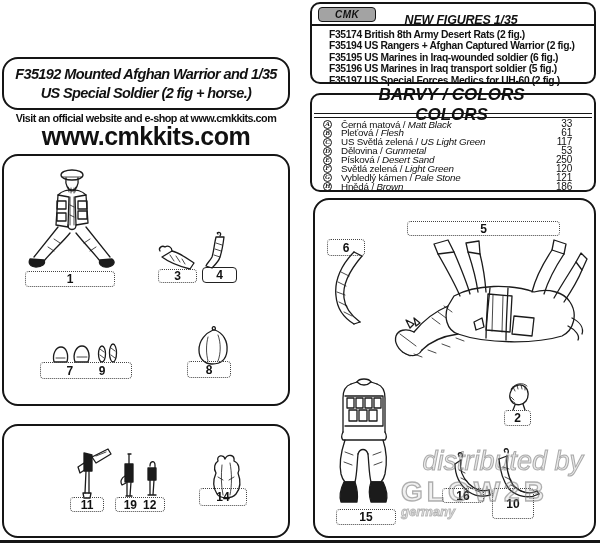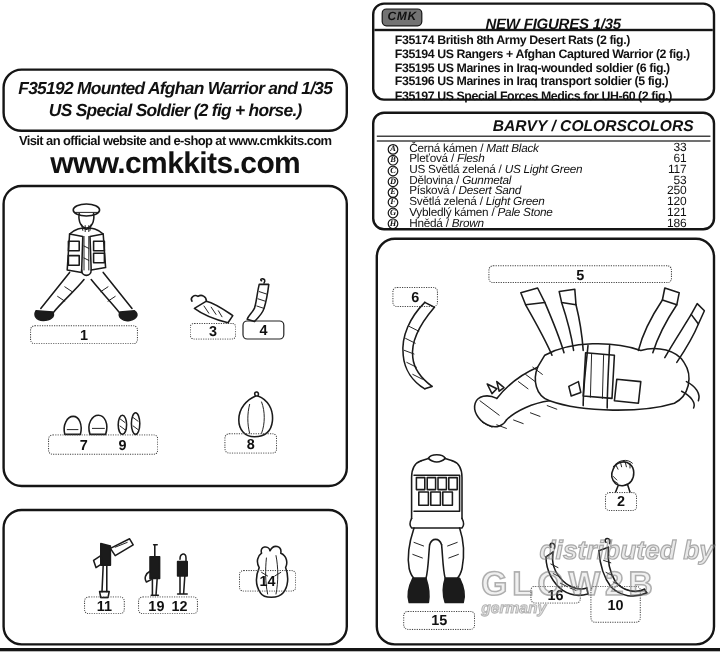--- a/index.html
+++ b/index.html
@@ -14,27 +14,27 @@
   #title-box{left:2px;top:57px;width:288px;height:53px;display:flex;flex-direction:column;justify-content:center;align-items:center;}
   .title-line{font-weight:bold;font-style:italic;font-size:14.5px;letter-spacing:-0.6px;line-height:1.3;white-space:nowrap;}
   #visit-line{position:absolute;left:0;top:112px;width:292px;text-align:center;font-weight:bold;font-size:10.8px;letter-spacing:-0.5px;white-space:nowrap;}
   #www-line{position:absolute;left:0;top:122px;width:292px;text-align:center;font-weight:bold;font-size:25px;letter-spacing:-0.5px;}
   #left-main-box{left:2px;top:154px;width:288px;height:252px;}
   #bottom-left-box{left:2px;top:424px;width:288px;height:114px;}
 
   
   #top-right-box{left:310px;top:2px;width:286px;height:82px;}
   .nf-header{position:relative;height:20px;border-bottom:2px solid #151515;display:flex;align-items:center;}
-  .cmk-badge{margin-left:6px;border:1.6px solid #151515;border-radius:4px;font-weight:bold;font-style:italic;font-size:10px;padding:0 4px;height:13px;line-height:13px;letter-spacing:0.5px;z-index:2;background:#737373;}
+  .cmk-badge{margin-left:6px;border:1.6px solid #151515;border-radius:4px;font-weight:bold;font-style:italic;font-size:10px;padding:0 16px;height:13px;line-height:13px;letter-spacing:0.5px;z-index:2;background:#a3a3a3;}
   .nf-title{position:absolute;left:16px;right:0;text-align:center;font-weight:bold;font-style:italic;font-size:12.5px;letter-spacing:-0.2px;margin-top:12px;}
   .nf-list{padding:3px 0 0 17px;}
   .nf-item{font-weight:bold;font-size:10.3px;letter-spacing:-0.35px;line-height:11.4px;white-space:nowrap;}
 
   #colors-box{left:310px;top:93px;width:286px;height:99px;}
-  .c-header{height:17px;display:flex;justify-content:flex-end;align-items:center;padding:1px 16px 0 13px;font-weight:bold;font-style:italic;font-size:13px;}
+  .c-header{height:17px;display:flex;justify-content:center;align-items:center;padding:1px 16px 0 13px;font-weight:bold;font-style:italic;font-size:17px;flex-direction:column;}
   .c-rule{height:3px;border-top:1.8px solid #151515;border-bottom:1px solid #151515;margin:0 2px;}
   .c-rows{padding-top:2px;}
   .crow{display:flex;align-items:center;height:8.9px;font-size:9.8px;letter-spacing:-0.2px;line-height:1;}
   .letter-badge{flex:0 0 auto;margin-left:11px;width:9px;height:9px;border:1px solid #151515;border-radius:50%;font-family:"Liberation Serif",serif;font-style:italic;font-weight:bold;font-size:7px;display:flex;align-items:center;justify-content:center;box-sizing:border-box;}
   .cname{margin-left:9px;white-space:nowrap;}
   .cname em{font-style:italic;}
   .cnum{margin-left:auto;padding-right:22px;font-size:10px;}
 
   #right-bottom-box{left:313px;top:198px;width:283px;height:340px;}
 
@@ -44,21 +44,21 @@
   .plabel.spread{justify-content:space-evenly;gap:0;}
 
   
   .draw{position:absolute;}
   .draw path,.draw line,.draw ellipse,.draw circle,.draw polyline,.draw rect{stroke:#1b1b1b;stroke-width:1.3;fill:none;stroke-linecap:round;stroke-linejoin:round;}
   .draw .dk{fill:#1b1b1b;}
   .draw .hair{stroke-width:0.8;}
 
   
   #watermark{position:absolute;left:401px;top:446px;width:194px;height:84px;z-index:6;pointer-events:none;}
-  .wm1{font-style:italic;font-weight:bold;font-size:22px;text-align:right;padding-right:0;white-space:nowrap;color:rgba(150,150,150,0.22);-webkit-text-stroke:1px rgba(120,120,120,0.6);}
+  .wm1{font-style:italic;font-weight:normal;font-size:27px;text-align:right;padding-right:12px;white-space:nowrap;color:rgba(150,150,150,0.22);-webkit-text-stroke:1px rgba(120,120,120,0.6);}
   .wm2{font-weight:bold;font-size:28px;letter-spacing:4px;line-height:30px;text-align:left;white-space:nowrap;color:rgba(160,160,160,0.16);-webkit-text-stroke:1.3px rgba(115,115,115,0.55);}
   .wm3{font-style:italic;font-weight:bold;font-size:13px;text-align:left;padding-right:14px;margin-top:-3px;color:rgba(150,150,150,0.26);-webkit-text-stroke:0.8px rgba(120,120,120,0.5);}
 
   #bottom-edge{position:absolute;left:0;top:540px;width:600px;height:3px;background:#151515;}
 </style>
 </head>
 <body>
 
 <div class="box" id="title-box">
   <div class="title-line">F35192  Mounted Afghan Warrior and  1/35</div>
@@ -93,21 +93,21 @@
 <div class="box thin" id="colors-box">
   <div class="c-header">
     <span>BARVY / COLORS</span>
     <span>COLORS</span>
   </div>
   <div class="c-rule"></div>
   <div class="c-rows">
 
       <div class="crow">
         <span class="letter-badge">A</span>
-        <span class="cname"><span>Černá kámen</span> <span>/</span> <em>Matt Black</em></span>
+        <span class="cname"><span>Černá matová</span> <span>/</span> <em>Matt Black</em></span>
         <span class="cnum">33</span>
       </div>
 
       <div class="crow">
         <span class="letter-badge">B</span>
         <span class="cname"><span>Pleťová</span> <span>/</span> <em>Flesh</em></span>
         <span class="cnum">61</span>
       </div>
 
       <div class="crow">
@@ -318,21 +318,21 @@
 <div class="plabel" style="left:187px;top:361px;width:44px;height:17px">
     <span>8</span>
   </div>
 <div class="plabel" style="left:70px;top:497px;width:34px;height:15px">
     <span>11</span>
   </div>
 <div class="plabel" style="left:115px;top:497px;width:50px;height:15px;gap:6px">
     <span>19</span>
     <span>12</span>
   </div>
-<div class="plabel" style="left:199px;top:475px;width:48px;height:18px">
+<div class="plabel" style="left:199px;top:488px;width:48px;height:18px">
     <span>14</span>
   </div>
 <div class="plabel" style="left:407px;top:221px;width:153px;height:15px">
     <span>5</span>
   </div>
 <div class="plabel" style="left:327px;top:239px;width:38px;height:17px">
     <span>6</span>
   </div>
 <div class="plabel" style="left:504px;top:410px;width:27px;height:16px">
     <span>2</span>

